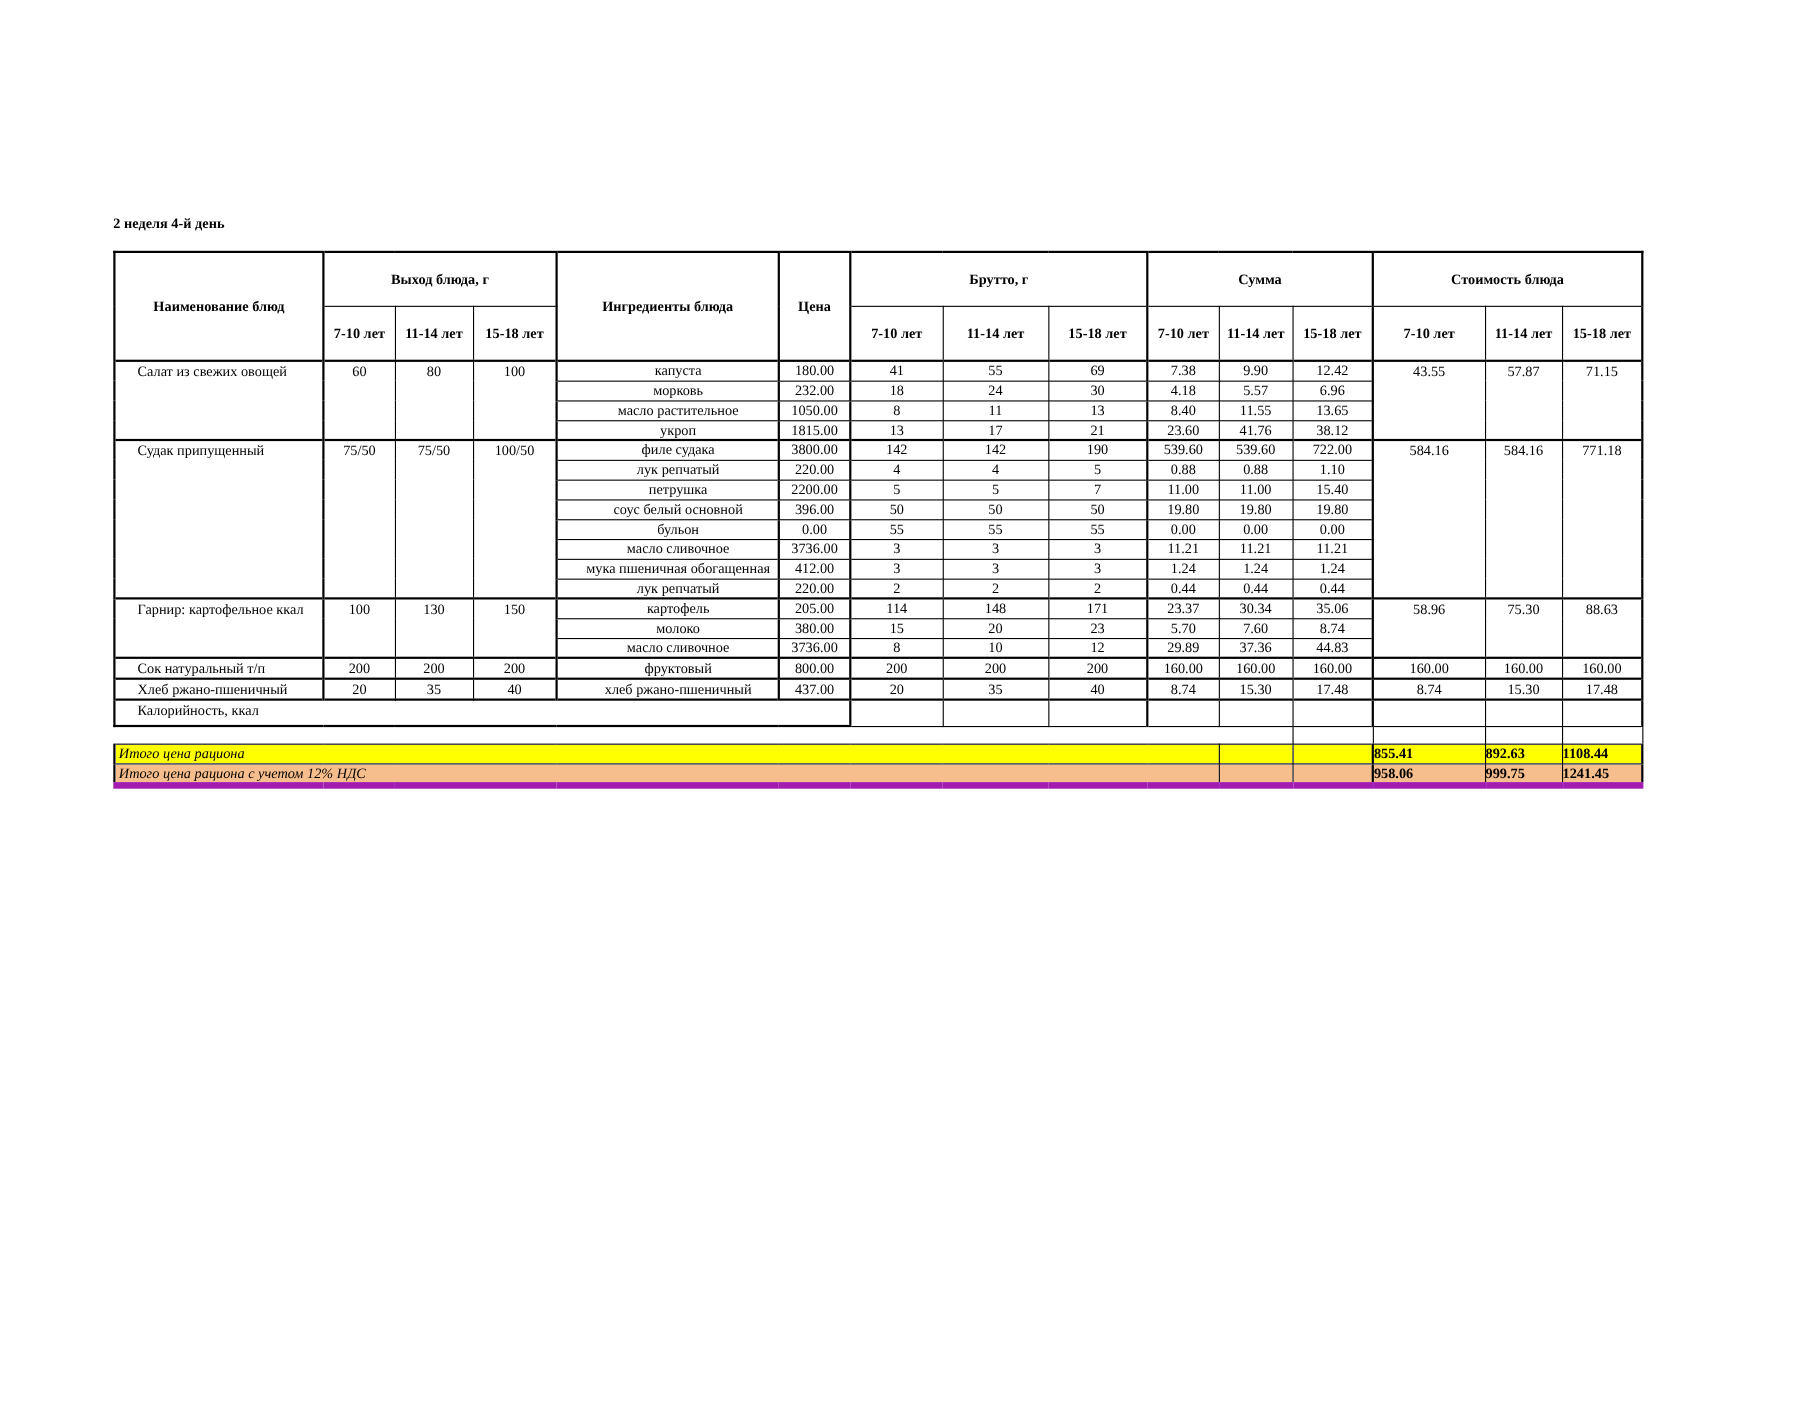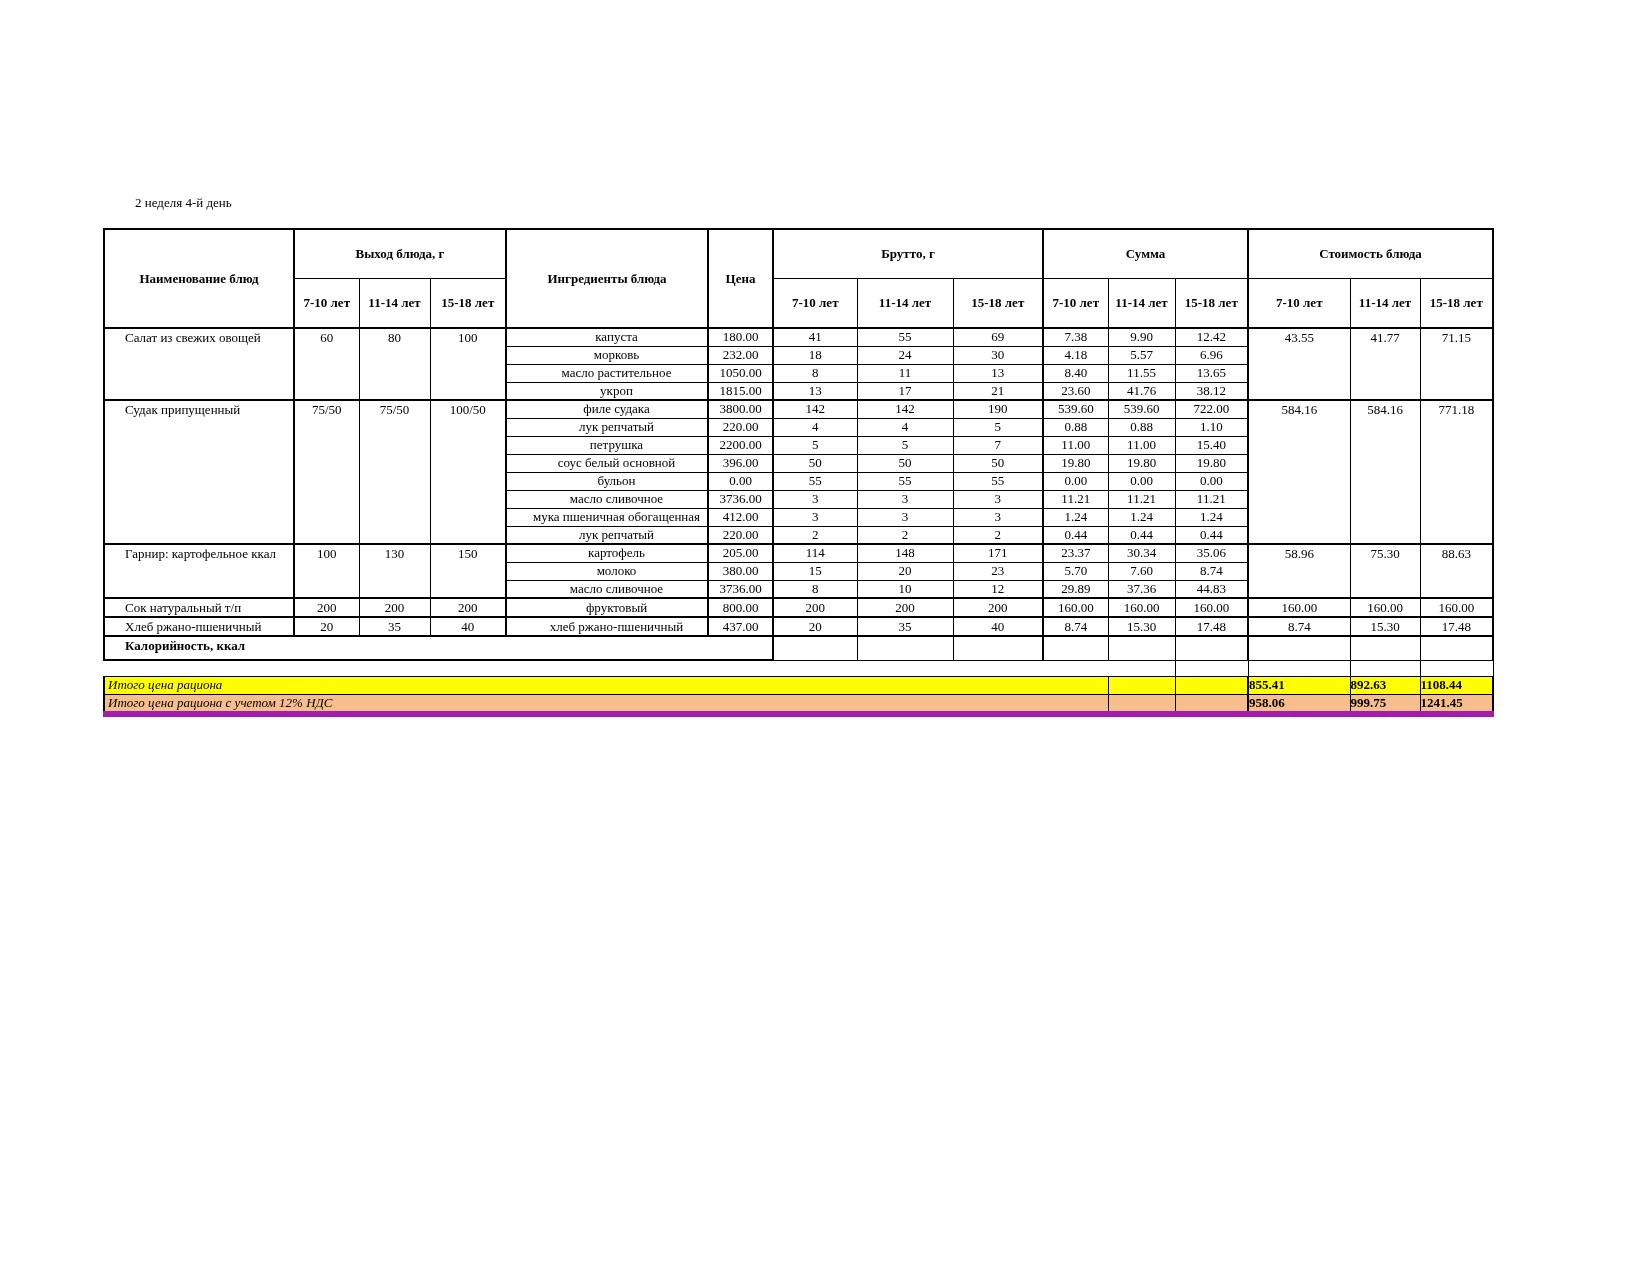--- a/index.html
+++ b/index.html
@@ -6,21 +6,21 @@
   html,body { background:#ffffff; }
   body {
     width:1650px; height:1275px;
     font-family:"Liberation Serif","DejaVu Serif",serif;
     color:#000;
     position:relative;
   }
   .sheet { position:relative; width:1650px; height:1275px; background:#fff; }
   .doc-title {
     position:absolute; left:103px; top:195px;
-    font-size:13px; font-weight:normal; white-space:nowrap;margin-left:32px;
+    font-size:13px; font-weight:bold; white-space:nowrap;
   }
   table.menu {
     position:absolute; left:103px; top:228px;
     border-collapse:collapse; table-layout:fixed;
     width:1389px;
   }
   th, td {
     font-size:13px; line-height:16px;
     overflow:hidden; white-space:nowrap;
     border:1px solid #000;
@@ -33,21 +33,21 @@
   .top { vertical-align:top; padding-top:1px; }
   
   .bl { border-left:2px solid #000; }
   .br { border-right:2px solid #000; }
   tr.h1 > th { border-top:2px solid #000; }
   tr.gt > td { border-top:2px solid #000; }
   tr.h1 { height:34px; }
   tr.h2 { height:32px; }
   tr.data { height:18px; }
   tr.cal { height:24px; }
-  tr.cal > td.cal-label { font-weight:bold; border-bottom:2px solid #000; }
+  tr.cal > td.cal-label { font-weight:normal; border-bottom:2px solid #000; }
   tr.spacer { height:16px; }
   tr.spacer > td { border:none; }
   tr.spacer > td.sb { border:1px solid #000; }
   tr.total { height:18px; }
   .bg-y { background:#FFFF00; }
   .bg-o { background:#F7BE8D; }
   .total-label { font-weight:normal; font-style:italic; text-align:left; padding-left:3px; }
   .total-val { font-weight:bold; padding-right:3px; }
   tr.bot > td { border-bottom:6px solid #a21caf; }
 </style>
@@ -109,21 +109,21 @@
         <td rowspan="4" class="num top">100</td>
         <td class="ing bl">капуста</td>
         <td class="num bl">180.00</td>
         <td class="num bl">41</td>
         <td class="num">55</td>
         <td class="num">69</td>
         <td class="num bl">7.38</td>
         <td class="num">9.90</td>
         <td class="num">12.42</td>
         <td rowspan="4" class="num top bl">43.55</td>
-        <td rowspan="4" class="num top">41.77</td>
+        <td rowspan="4" class="num top">57.87</td>
         <td rowspan="4" class="num top br">71.15</td>
       </tr>
       <tr class="data">
         <td class="ing bl">морковь</td>
         <td class="num bl">232.00</td>
         <td class="num bl">18</td>
         <td class="num">24</td>
         <td class="num">30</td>
         <td class="num bl">4.18</td>
         <td class="num">5.57</td>

